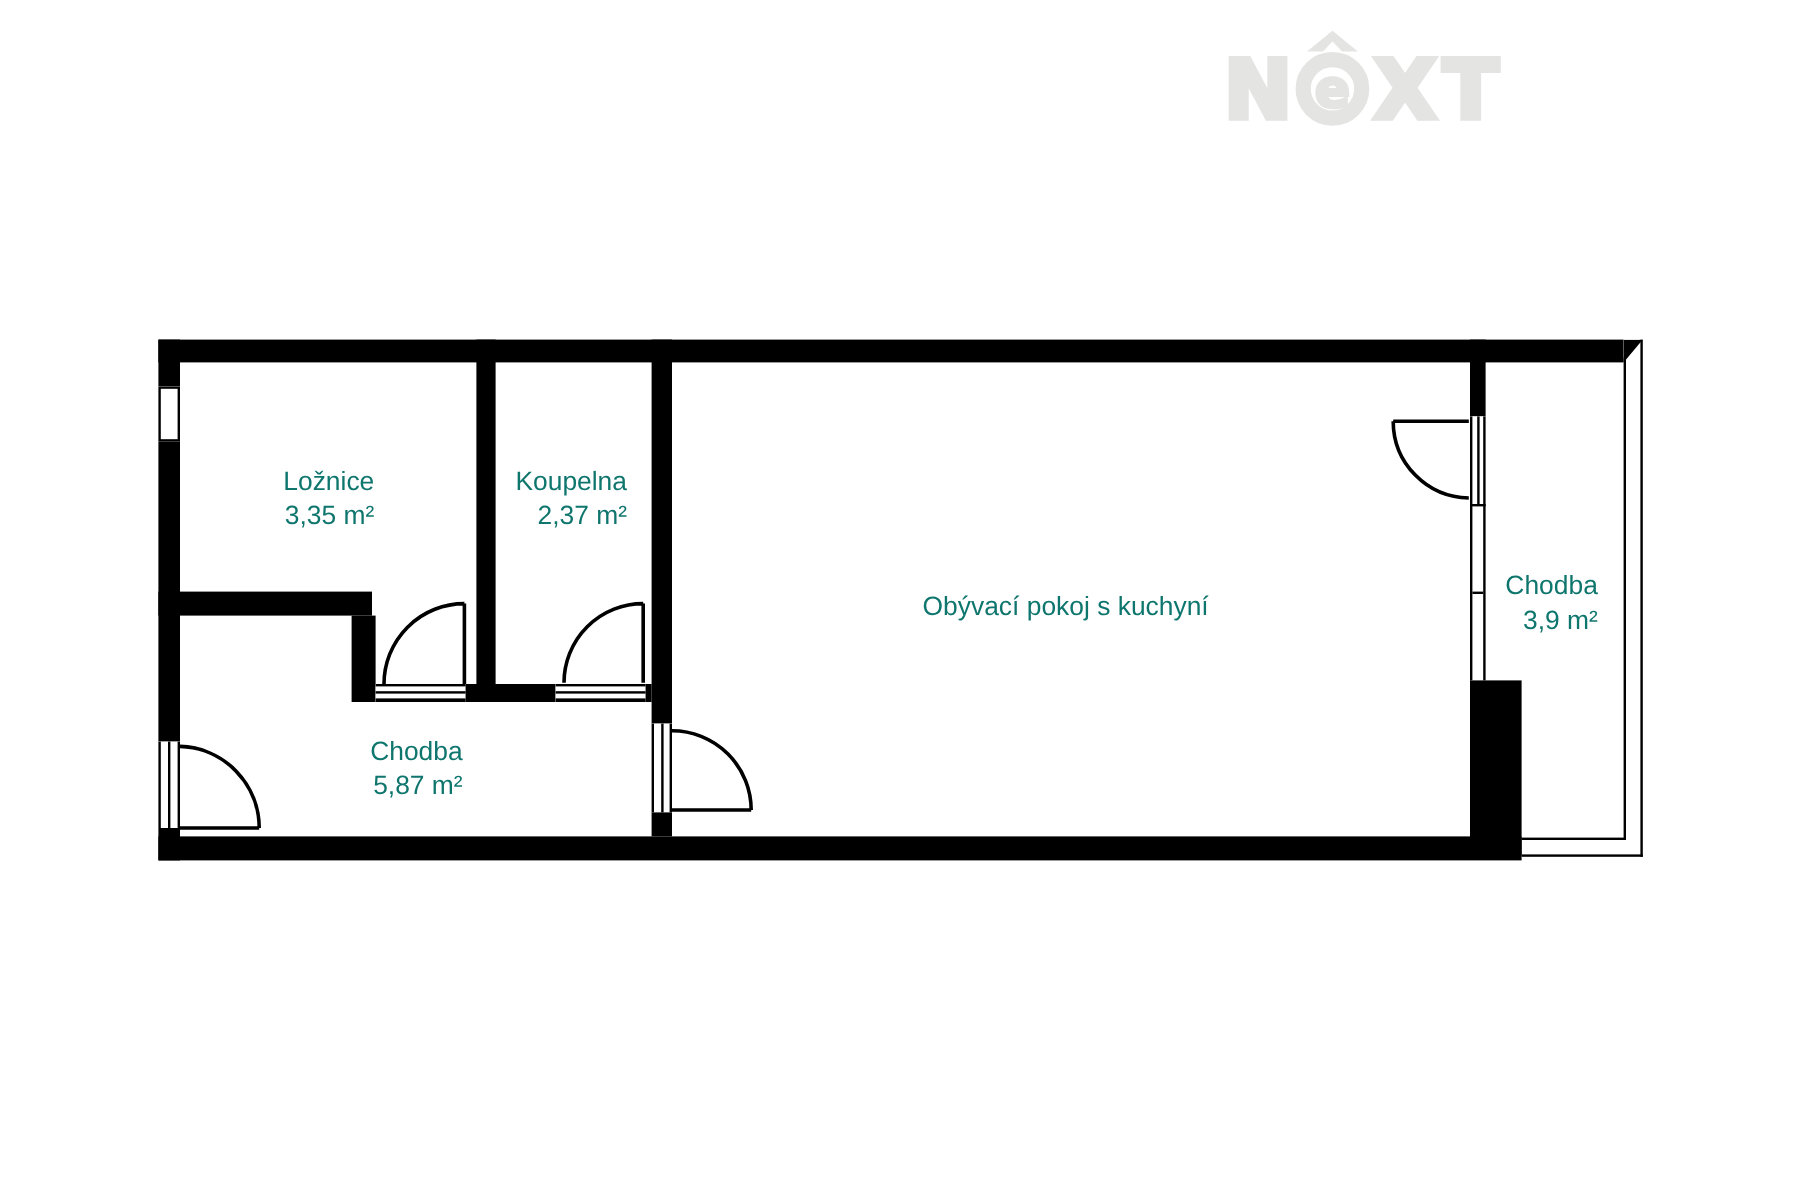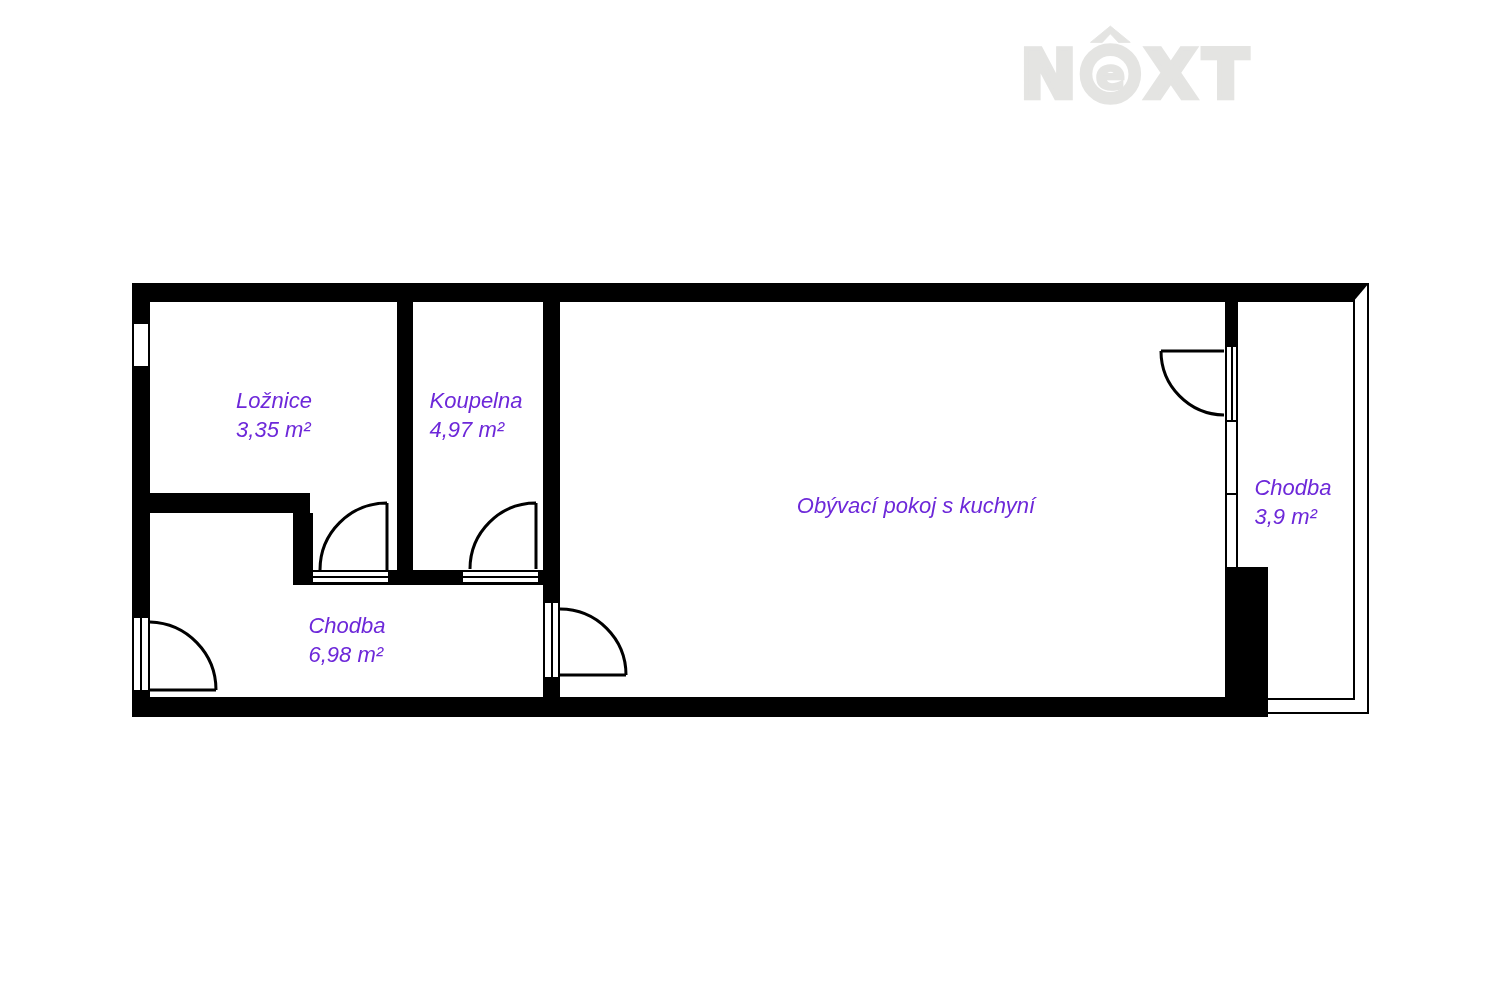--- a/index.html
+++ b/index.html
@@ -5,22 +5,22 @@
   html,body{margin:0;padding:0;background:#ffffff;}
   .canvas{
     position:relative;width:1500px;height:1000px;background:#ffffff;overflow:hidden;
     font-family:"Liberation Sans",sans-serif;
   }
   .wall{position:absolute;background:#000000;}
   .bevel{position:absolute;background:#000000;clip-path:polygon(0 0,100% 0,0 100%);}
   .rail{position:absolute;background:#000000;}
   .room{position:absolute;background:transparent;}
   .room-label{
-    position:absolute;transform:translate(-50%,-50%);text-align:left;
-    color:#6d28d9;font-size:22px;line-height:29px;white-space:nowrap;font-style:italic;
+    position:absolute;transform:translate(-50%,-50%);text-align:right;
+    color:#0f766e;font-size:22px;line-height:29px;white-space:nowrap;
   }
   
   .win-box{position:absolute;background:#ffffff;border:2px solid #000000;box-sizing:border-box;}
   
   .thr-v{position:absolute;background:#ffffff;border-left:2px solid #000;border-right:2px solid #000;box-sizing:border-box;}
   .thr-v .mid{position:absolute;top:0;bottom:0;left:50%;width:2px;margin-left:-1px;background:#000;}
   
   .thr-h{position:absolute;background:#ffffff;border-top:2px solid #000;border-bottom:3px solid #000;box-sizing:border-box;}
   .thr-h .mid{position:absolute;left:0;right:0;top:4px;height:2px;background:#000;}
   
@@ -96,28 +96,28 @@
       <path d="M 1224 351 L 1161 351 M 1161 351 A 64 64 0 0 0 1224 415"></path>
     </g>
   </svg>
 
   <div class="room-label" style="left:274px;top:415px;">
     <div>Ložnice</div>
     <div>3,35 m²</div>
   </div>
   <div class="room-label" style="left:476px;top:415px;">
     <div>Koupelna</div>
-    <div>4,97 m²</div>
+    <div>2,37 m²</div>
   </div>
-  <div class="room-label" style="left:888px;top:505px;margin-left:28px;">
+  <div class="room-label" style="left:888px;top:505px;">
     <div>Obývací pokoj s kuchyní</div>
   </div>
   <div class="room-label" style="left:347px;top:640px;">
     <div>Chodba</div>
-    <div>6,98 m²</div>
+    <div>5,87 m²</div>
   </div>
   <div class="room-label" style="left:1293px;top:502px;">
     <div>Chodba</div>
     <div>3,9 m²</div>
   </div>
 
   <svg class="logo" width="235" height="95" viewBox="0 0 260 100">
     <g fill="#e4e4e2" stroke="#e4e4e2" font-family="DejaVu Sans, sans-serif" font-weight="bold">
       <polygon points="78,20 100,2 122,20 109,20 100,10.5 91,20" stroke-width="1"></polygon>
       <circle cx="100" cy="55" r="27" fill="none" stroke-width="14"></circle>

